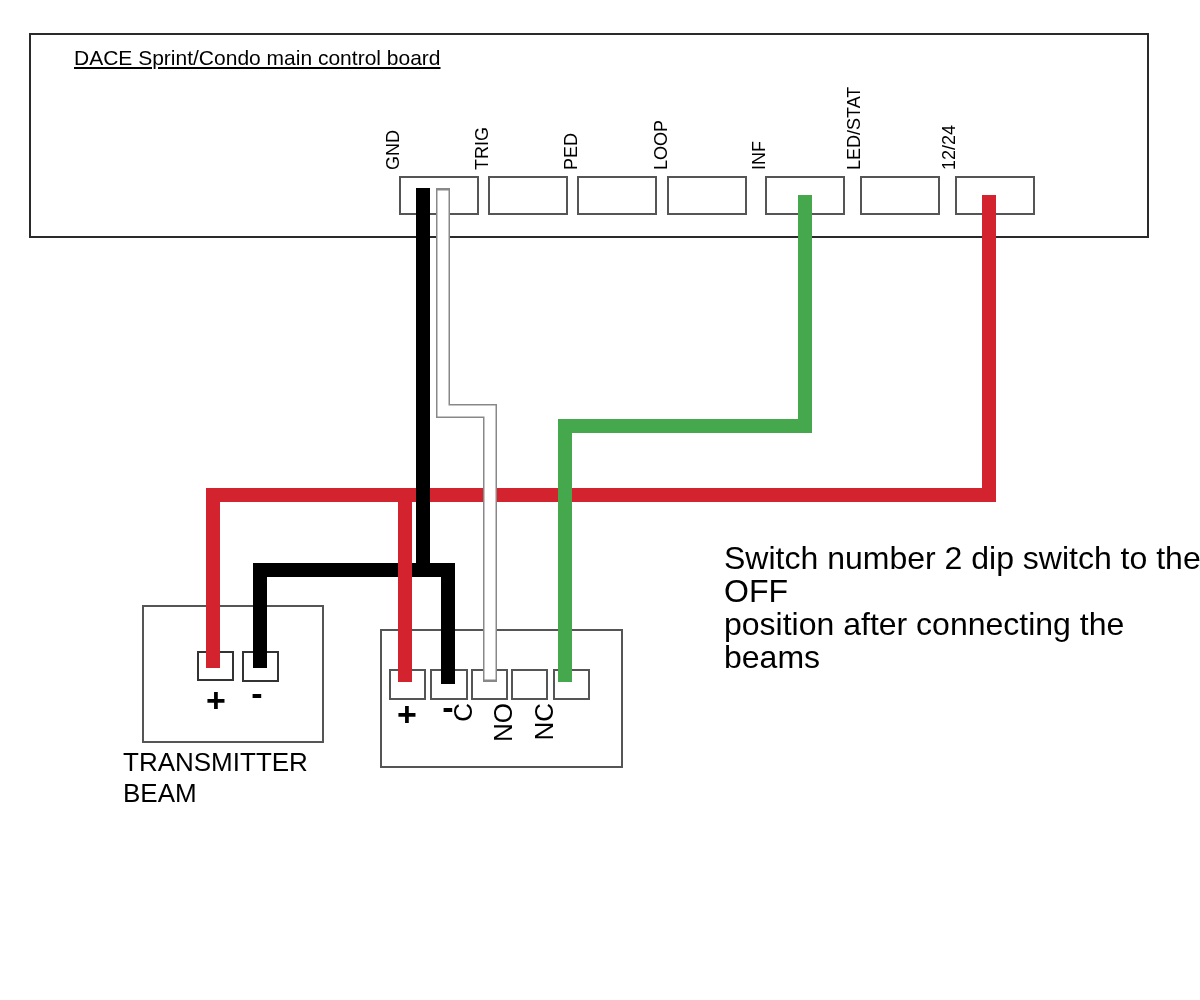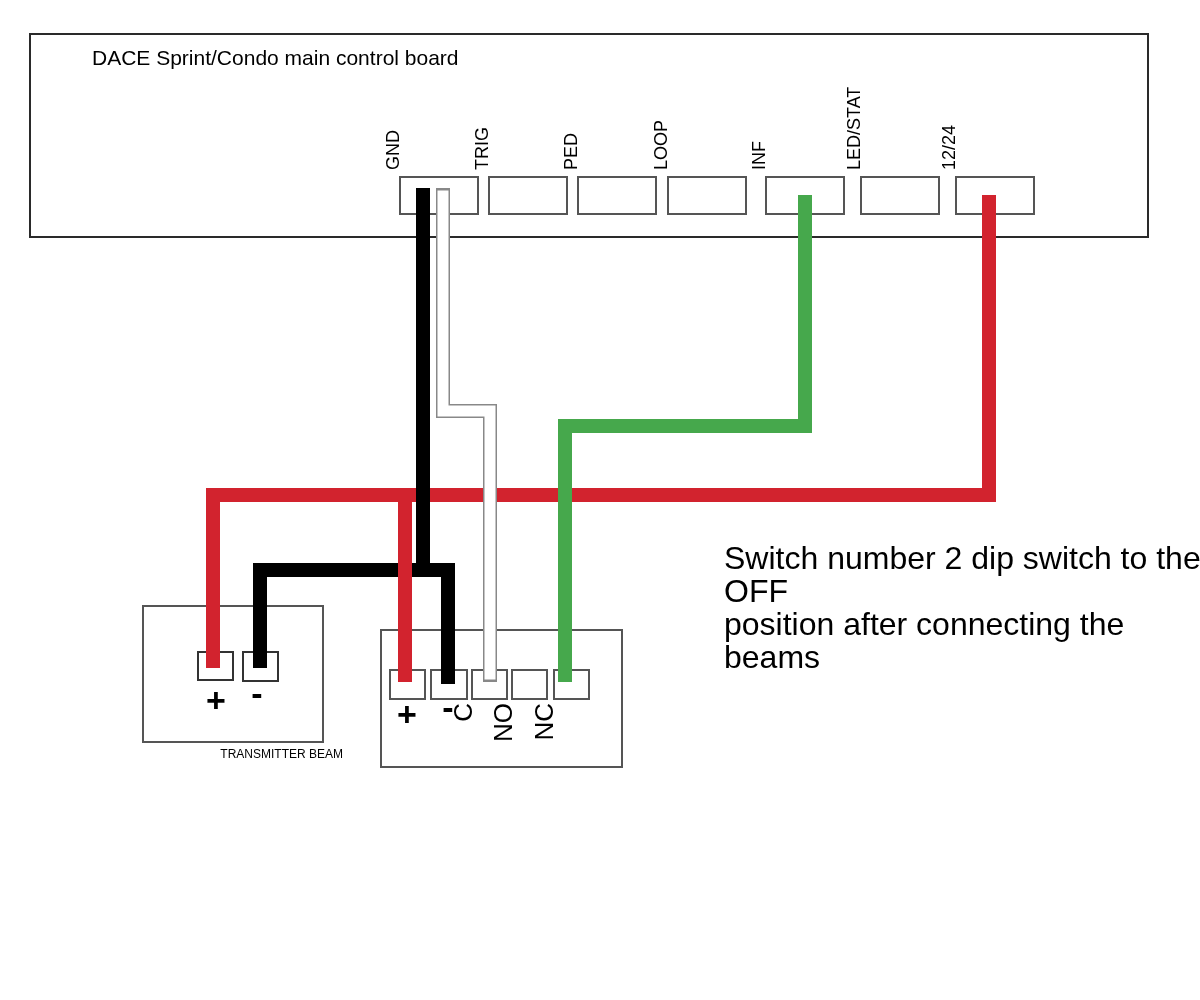--- a/index.html
+++ b/index.html
@@ -7,21 +7,21 @@
     position: relative;
     width: 1200px;
     height: 1000px;
     background: #ffffff;
     font-family: "Liberation Sans", sans-serif;
     color: #000000;
     overflow: hidden;
   }
   #wiring-svg { position: absolute; left: 0; top: 0; }
   .txt { position: absolute; white-space: nowrap; }
-  .board-title { left: 92px; top: 46px; font-size: 21px; }
+  .board-title { left: 74px; top: 46px; font-size: 21px; text-decoration: underline; }
   
   .vlabel {
     position: absolute;
     top: 151px;
     width: 130px;
     height: 19px;
     line-height: 19px;
     font-size: 18px;
     transform: rotate(-90deg);
     transform-origin: 0 100%;
@@ -34,21 +34,21 @@
     width: 60px;
     height: 26px;
     line-height: 26px;
     font-size: 26px;
     text-align: right;
     transform: rotate(-90deg);
     transform-origin: 0 100%;
     white-space: nowrap;
   }
   .pm { position: absolute; width: 34px; font-size: 34px; font-weight: bold; text-align: center; line-height: 34px; }
-  .beam-title { position: absolute; width: 220px; text-align: right; font-size: 12px; }
+  .beam-title { position: absolute; width: 220px; text-align: left; font-size: 26px; }
   .note {
     position: absolute;
     left: 724px;
     top: 542px;
     font-size: 32px;
     line-height: 33px;
     white-space: pre-line;
     width: 490px;
   }
 </style>

